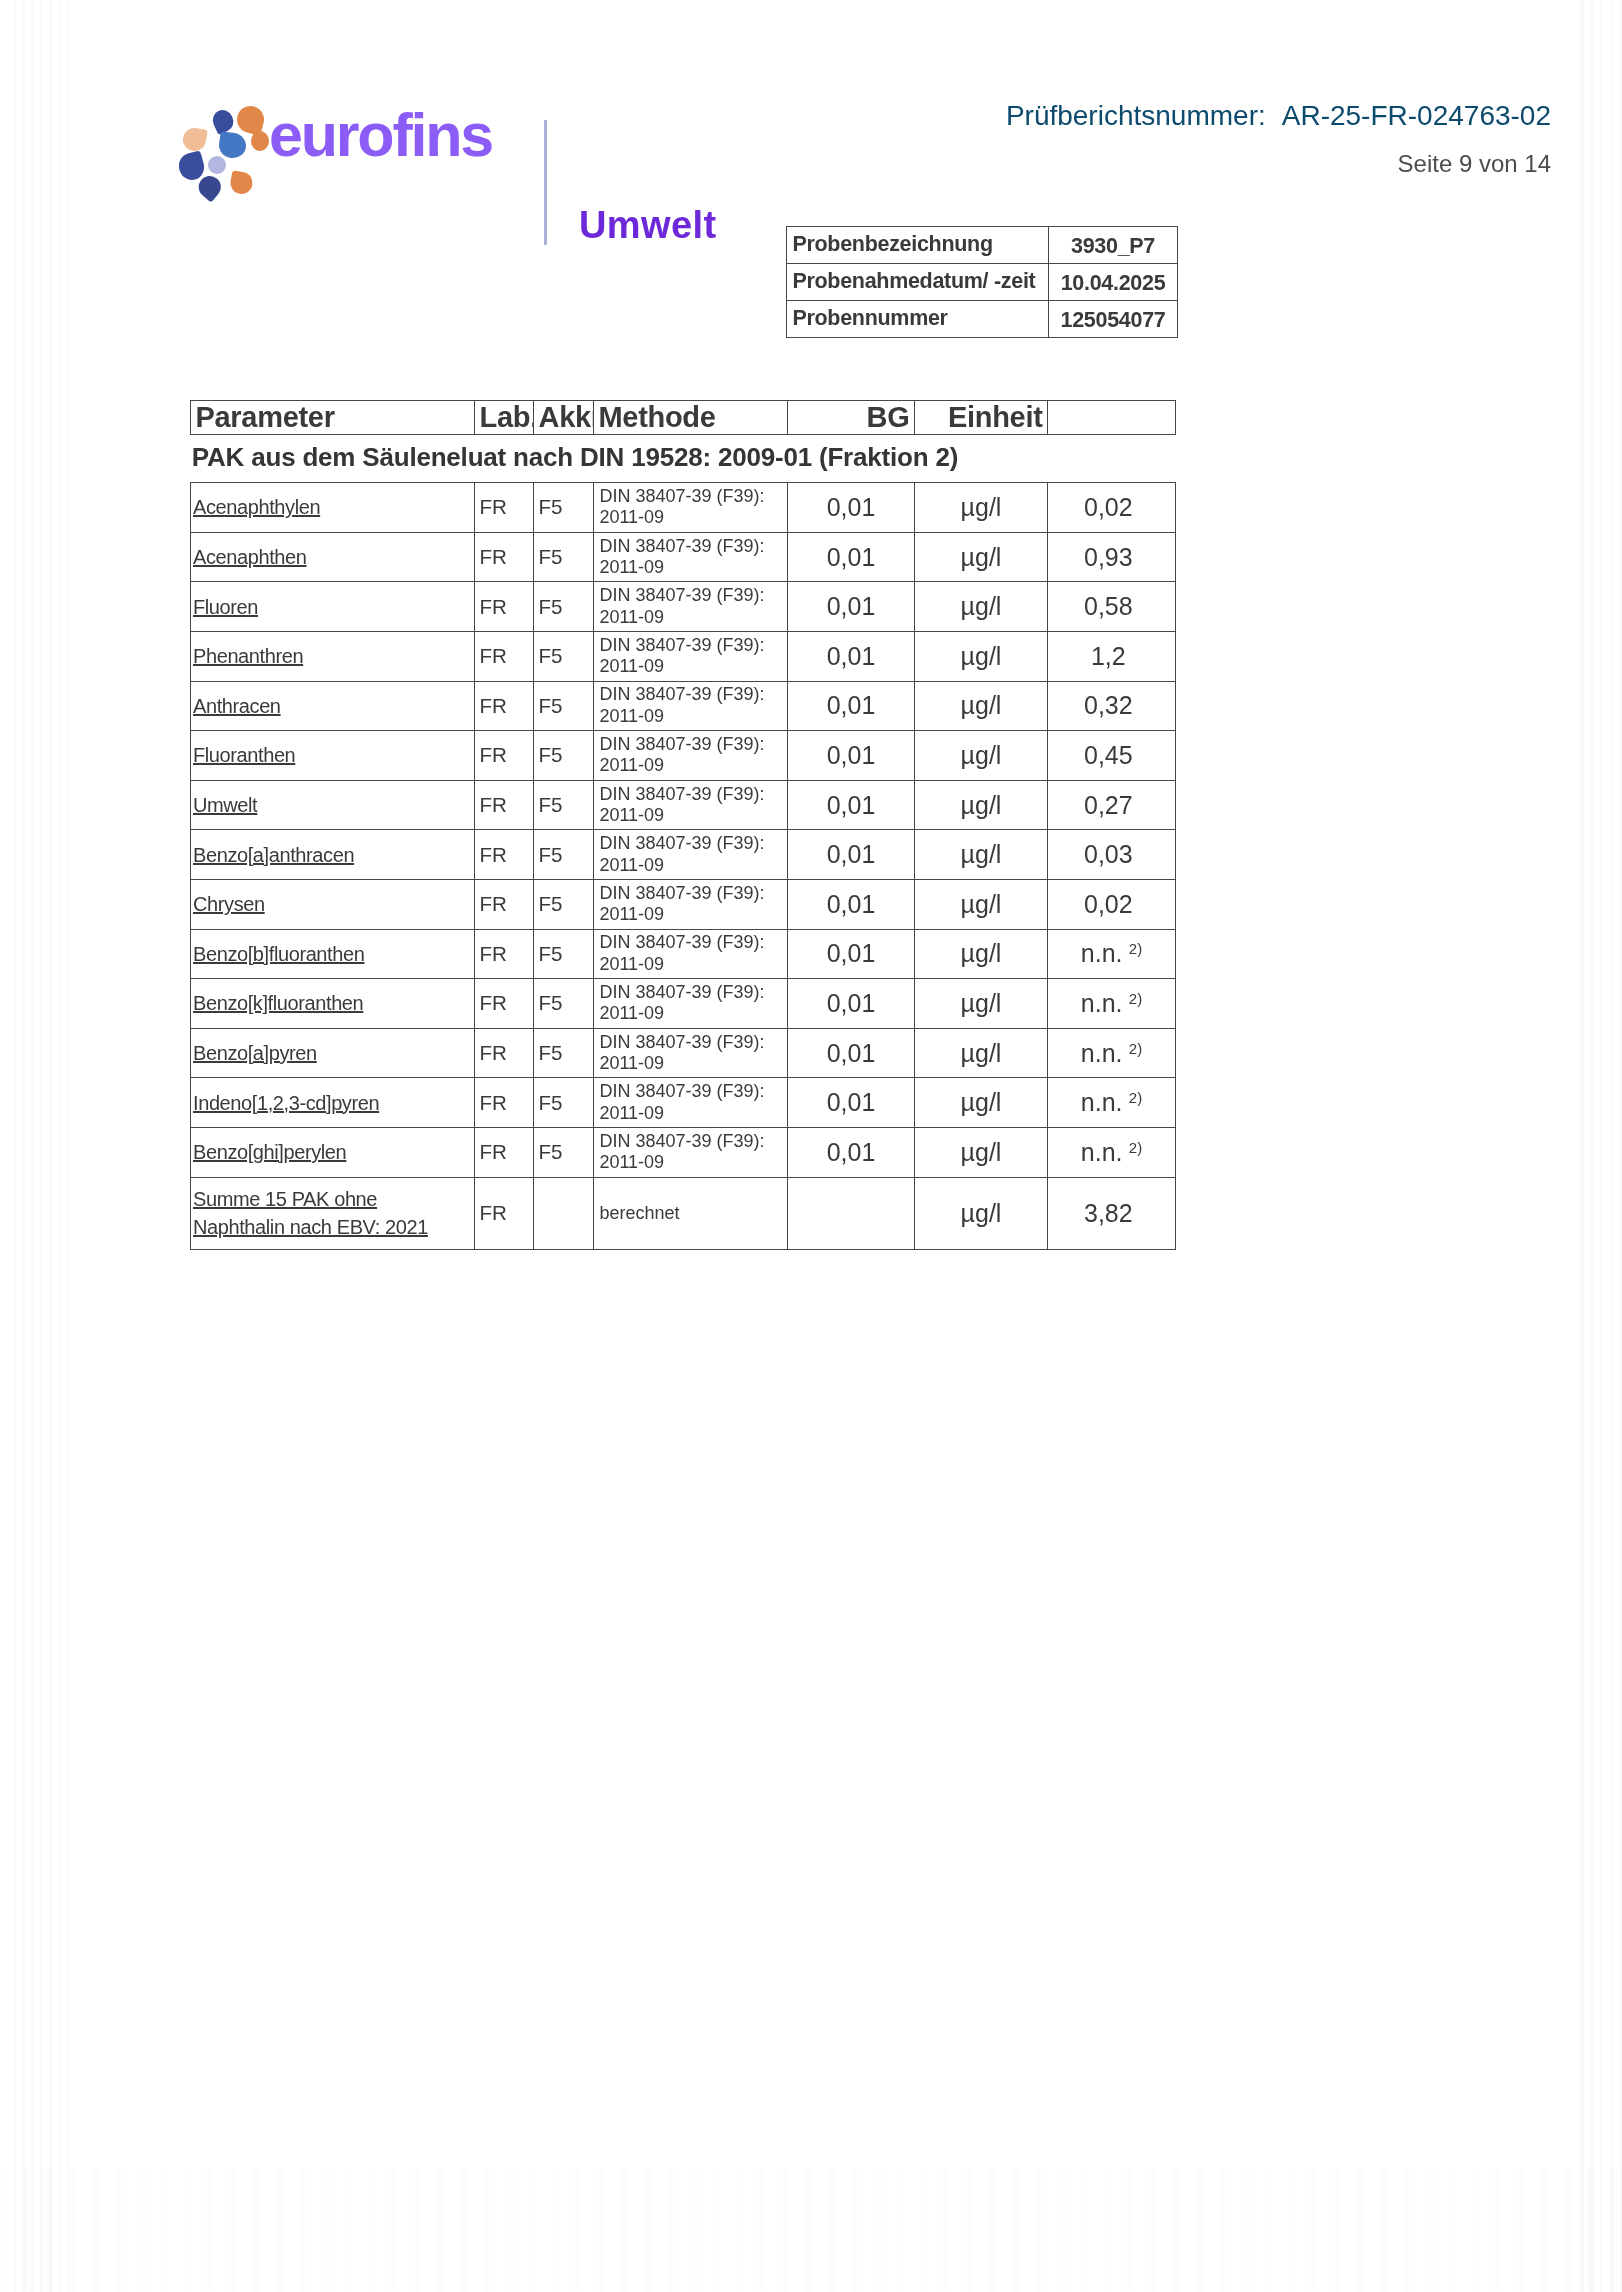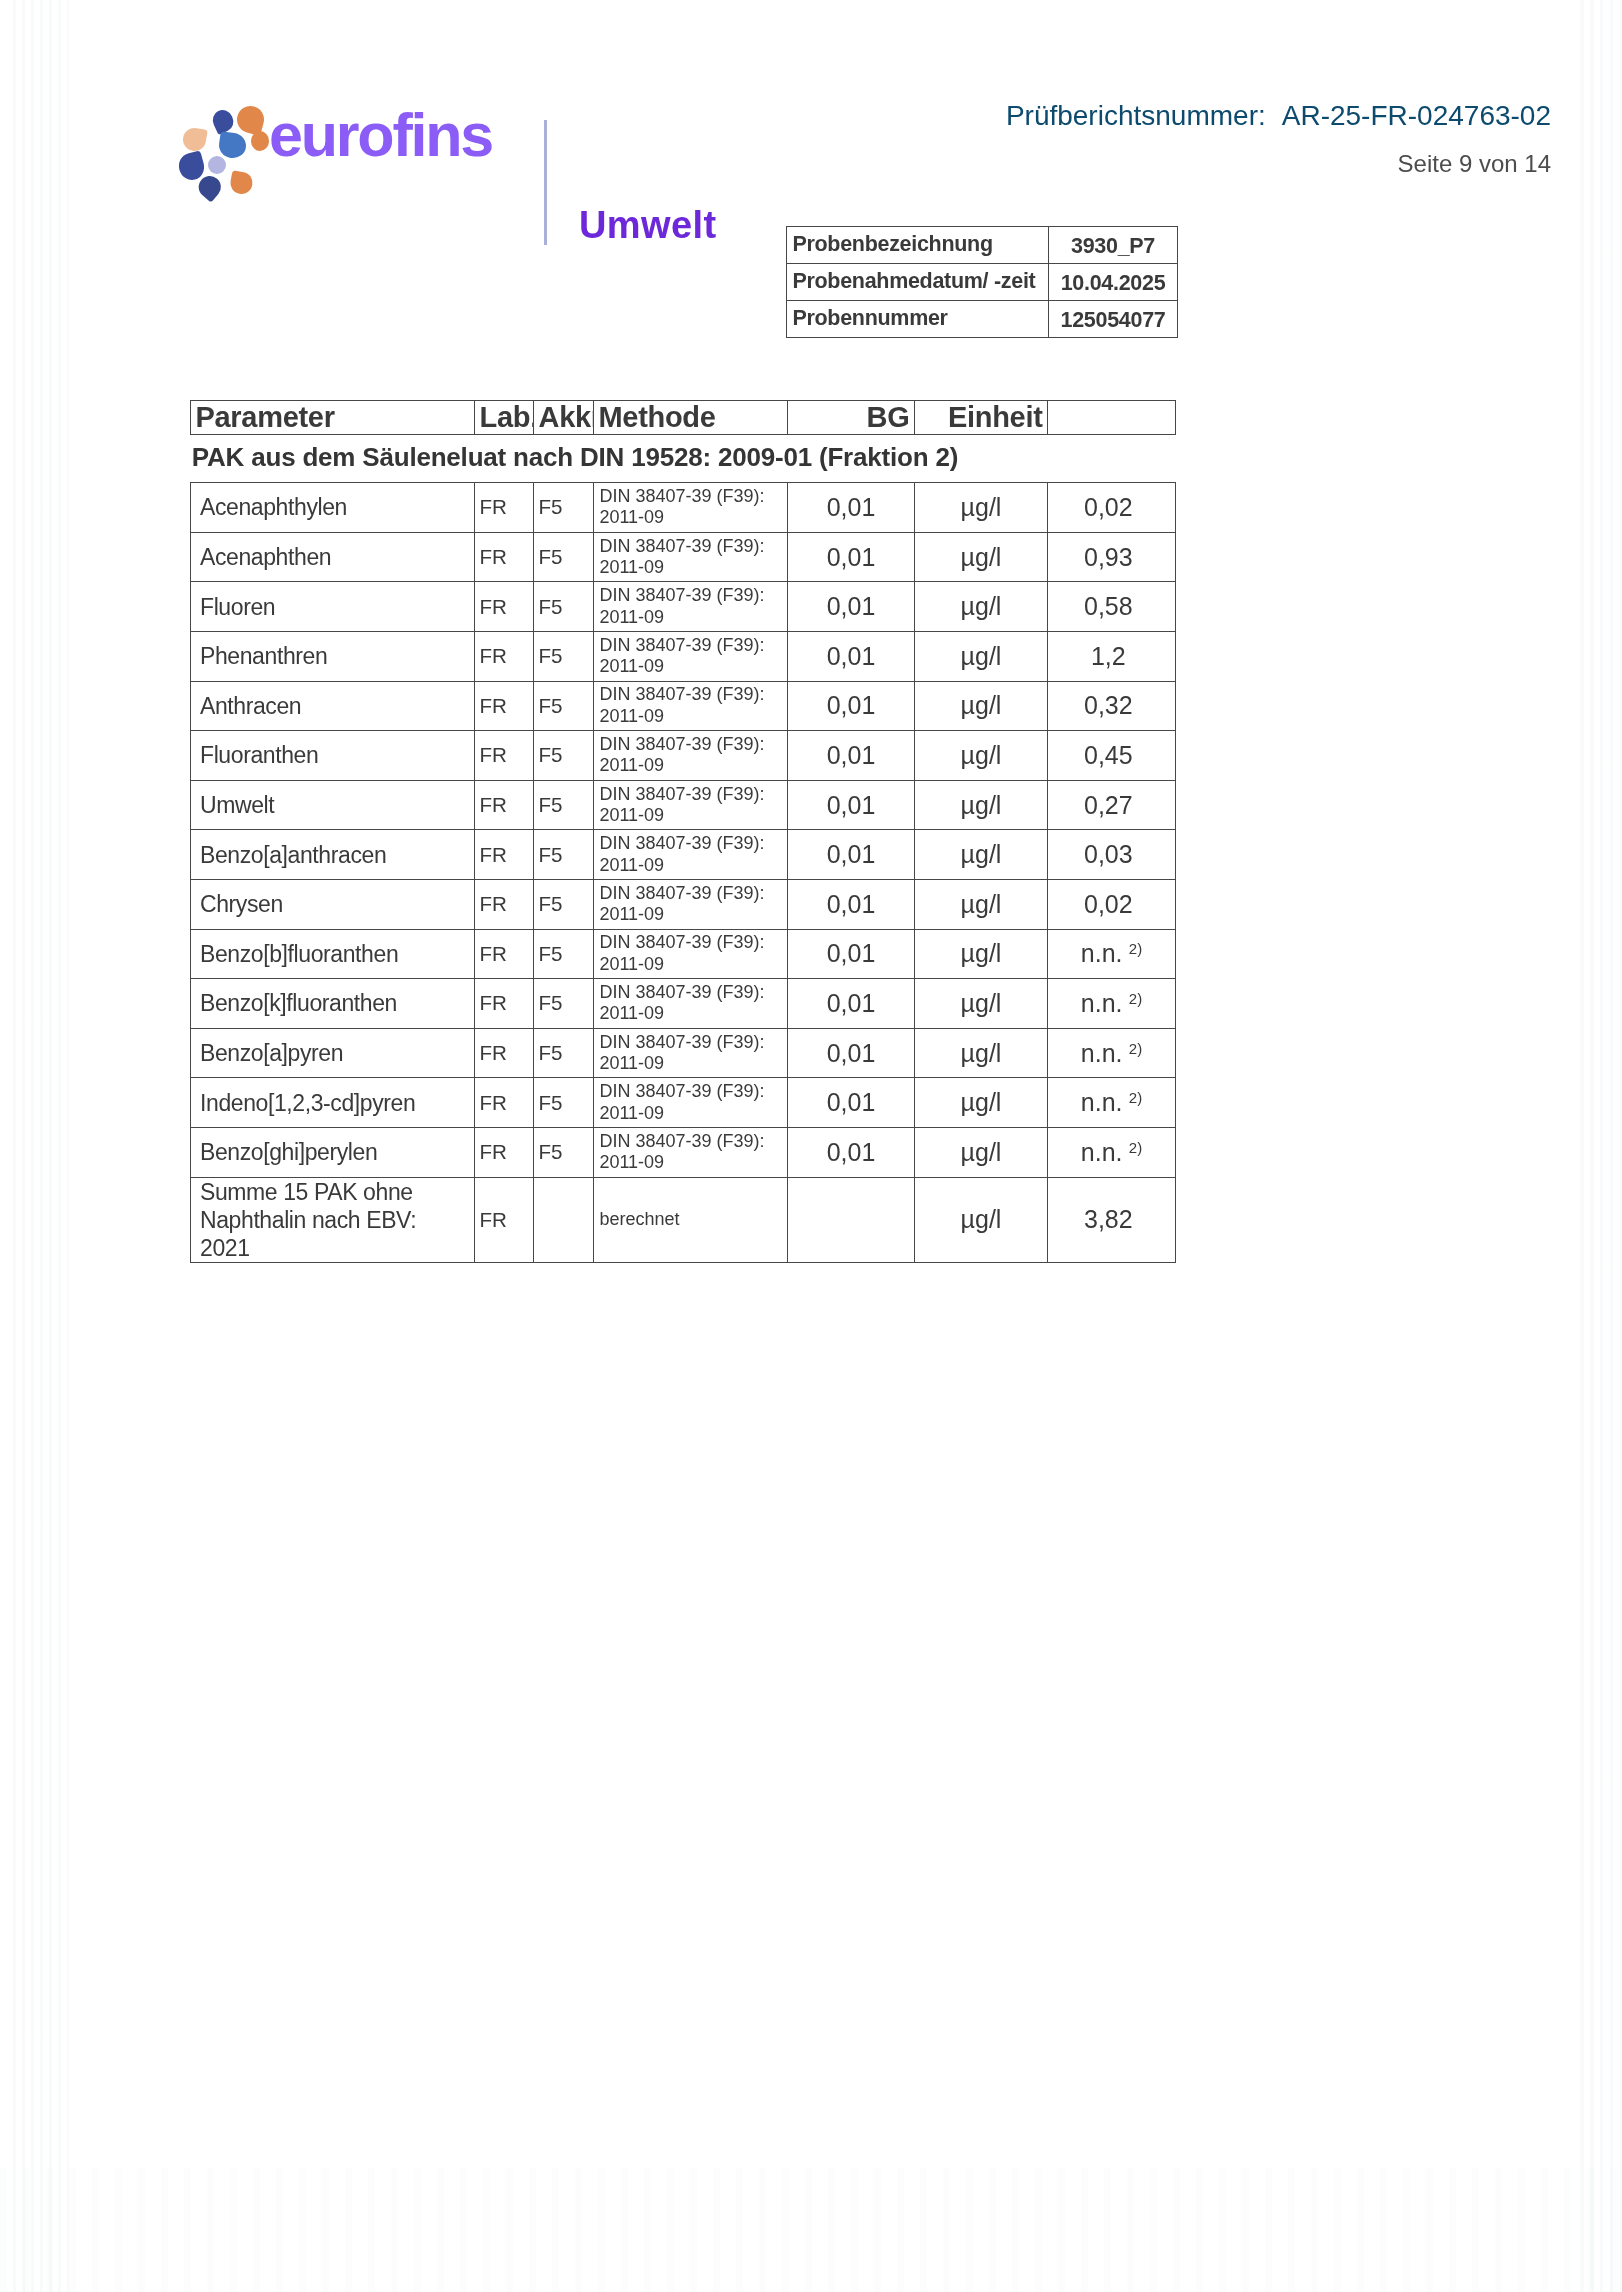--- a/index.html
+++ b/index.html
@@ -93,21 +93,21 @@
   }
   .head-table th.center { text-align: right; }
 
   .section-title {
     font-size: 26px; font-weight: bold; color: #353535;
     margin: 7.2px 0 9px 1.8px; letter-spacing: -0.2px;
   }
 
   .data-table td { height: 45px; vertical-align: middle; }
   .data-table tr.sum-row td { height: 68px; }
-  .c-param { font-size: 23px; letter-spacing: -0.4px; padding: 0 9px; line-height: 28px; }
+  .c-param { font-size: 20px; letter-spacing: -0.4px; padding: 0 2px; line-height: 28px; text-decoration: underline; }
   .c-lab, .c-akkr { font-size: 20.6px; padding: 0 4.5px; }
   .c-meth { font-size: 18px; line-height: 21.5px; padding: 1.8px 5.4px; }
   .c-bg, .c-einheit, .c-value { text-align: center; font-size: 25px; }
   .sup { font-size: 15px; position: relative; top: -8px; margin-left: 6.3px; }
 </style>
 </head>
 <body>
 
 <div class="page">
 

